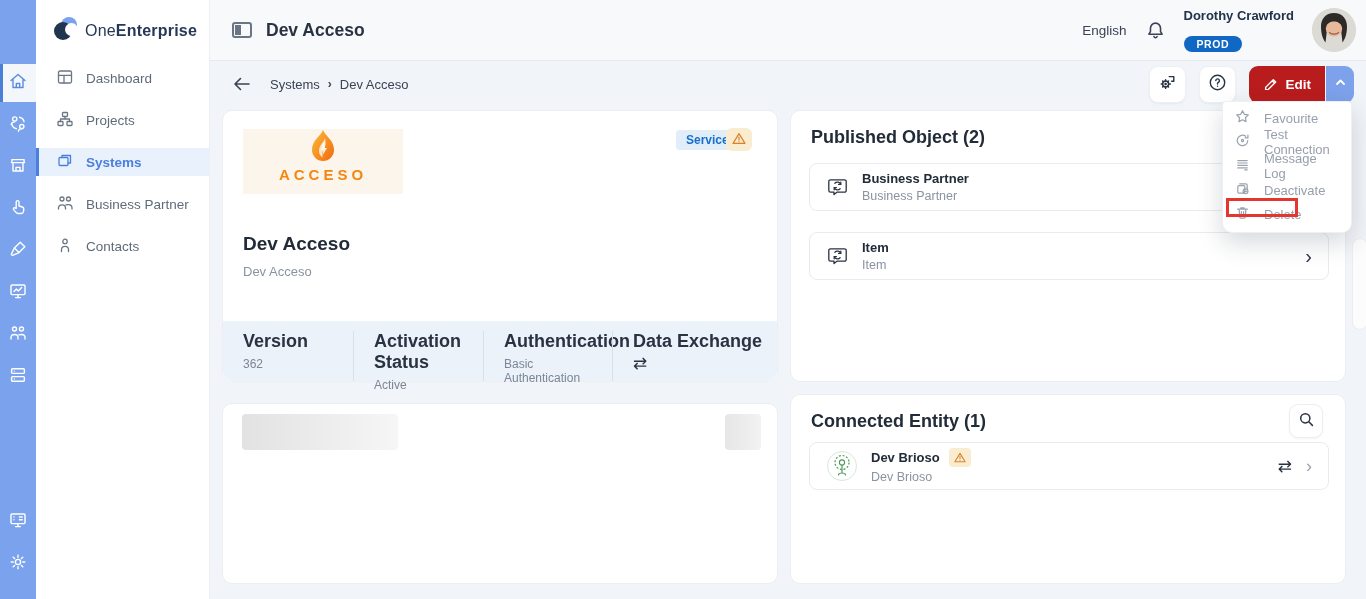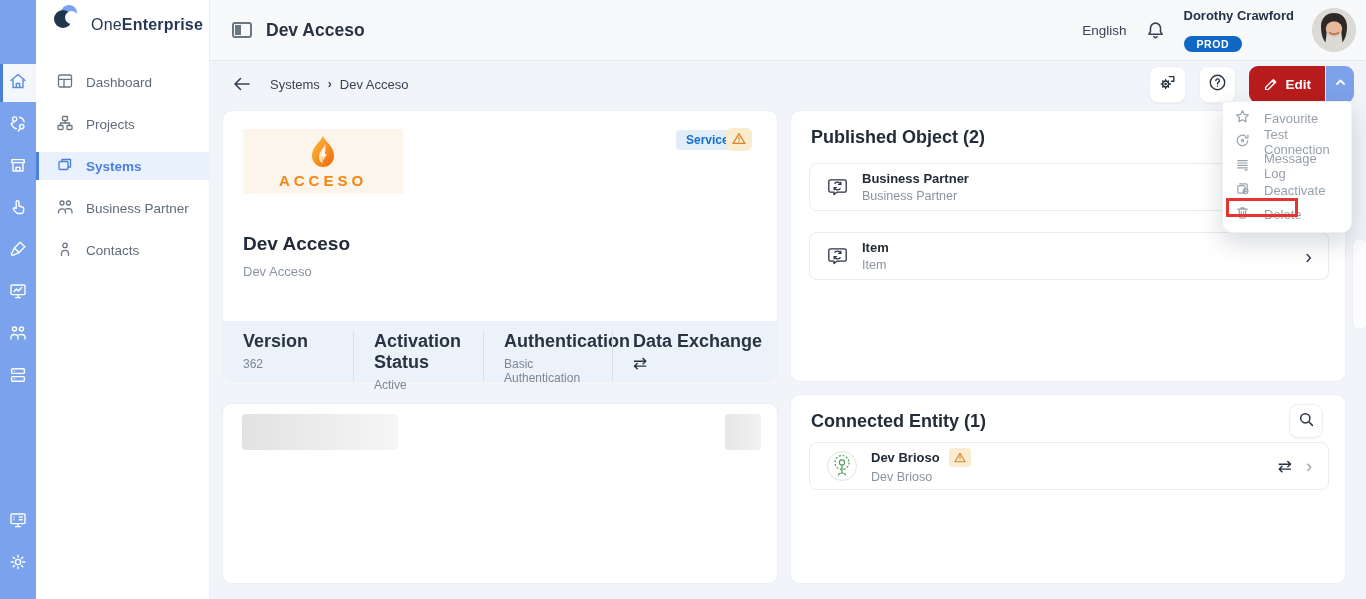--- a/index.html
+++ b/index.html
@@ -15,25 +15,25 @@
     justify-content:center; color:#fff; margin-bottom:4px; cursor:pointer; }
   .rail-item svg { width:20px; height:20px; stroke:currentColor; fill:none;
     stroke-width:1.4; stroke-linecap:round; stroke-linejoin:round; }
   .rail-item.active { background:#F3F6FB; color:#5B8BE0;
     box-shadow:inset 3px 0 0 #4A7FD6; }
   .rail-bottom { margin-top:auto; padding-bottom:12px; }
 
   
   .sidebar { position:absolute; left:36px; top:0; width:174px; height:599px;
     background:#fff; border-right:1px solid #ECEEF2; z-index:9; }
-  .logo { display:flex; align-items:flex-end; gap:11px; padding:4px 0 0 16px; }
+  .logo { display:flex; align-items:center; gap:5px; padding:16px 0 0 16px; }
   .logo-mark { width:28px; height:30px; position:relative; flex:0 0 auto; }
   .logo-text { font-size:16px; color:#253858; letter-spacing:.2px; }
   .logo-text b { font-weight:700; }
-  .nav { margin-top:34px; display:flex; flex-direction:column; gap:14px; }
+  .nav { margin-top:18px; display:flex; flex-direction:column; gap:14px; }
   .nav-item { height:28px; display:flex; align-items:center; gap:12px;
     padding-left:20px; color:#5F6B7A; font-size:13.5px; cursor:pointer; }
   .nav-item svg { width:18px; height:18px; stroke:#6B7684; fill:none;
     stroke-width:1.3; stroke-linecap:round; stroke-linejoin:round; flex:0 0 auto; }
   .nav-item.active { background:#E9F1FC; color:#4A7FE0; font-weight:700;
     border-left:3px solid #4A7FE0; padding-left:17px; }
   .nav-item.active svg { stroke:#4A7FE0; }
 
   
   .header { position:absolute; left:210px; top:0; width:1156px; height:61px;
@@ -84,21 +84,21 @@
   .card { position:absolute; background:#fff; border:1px solid #ECEEF1;
     border-radius:10px; }
   .card-system   { left:222px; top:110px; width:556px; height:272px; }
   .card-skeleton { left:222px; top:403px; width:556px; height:181px; }
   .card-pub      { left:790px; top:110px; width:556px; height:272px; }
   .card-conn     { left:790px; top:394px; width:556px; height:190px; }
 
   
   .logo-box { position:absolute; left:20px; top:18px; width:160px; height:65px;
     background:#FBF5EB; display:flex; flex-direction:column; align-items:center;
-    justify-content:center; }
+    justify-content:flex-start; }
   .logo-box svg.flame { width:34px; height:36px; }
   .logo-box .acceso { font-size:15px; font-weight:700; color:#F5860F;
     letter-spacing:4px; margin-top:1px; }
   .service-badge { position:absolute; left:453px; top:19px; background:#E2EDFA;
     color:#1670CC; font-size:12px; font-weight:700; padding:3px 10px;
     border-radius:4px; }
   .warn-chip { position:absolute; left:503px; top:17px; width:26px; height:23px;
     background:#FAECCE; border-radius:6px; display:flex; align-items:center;
     justify-content:center; }
   .warn-chip svg, .warn-inline svg { width:14px; height:13px; stroke:#D9822B;

